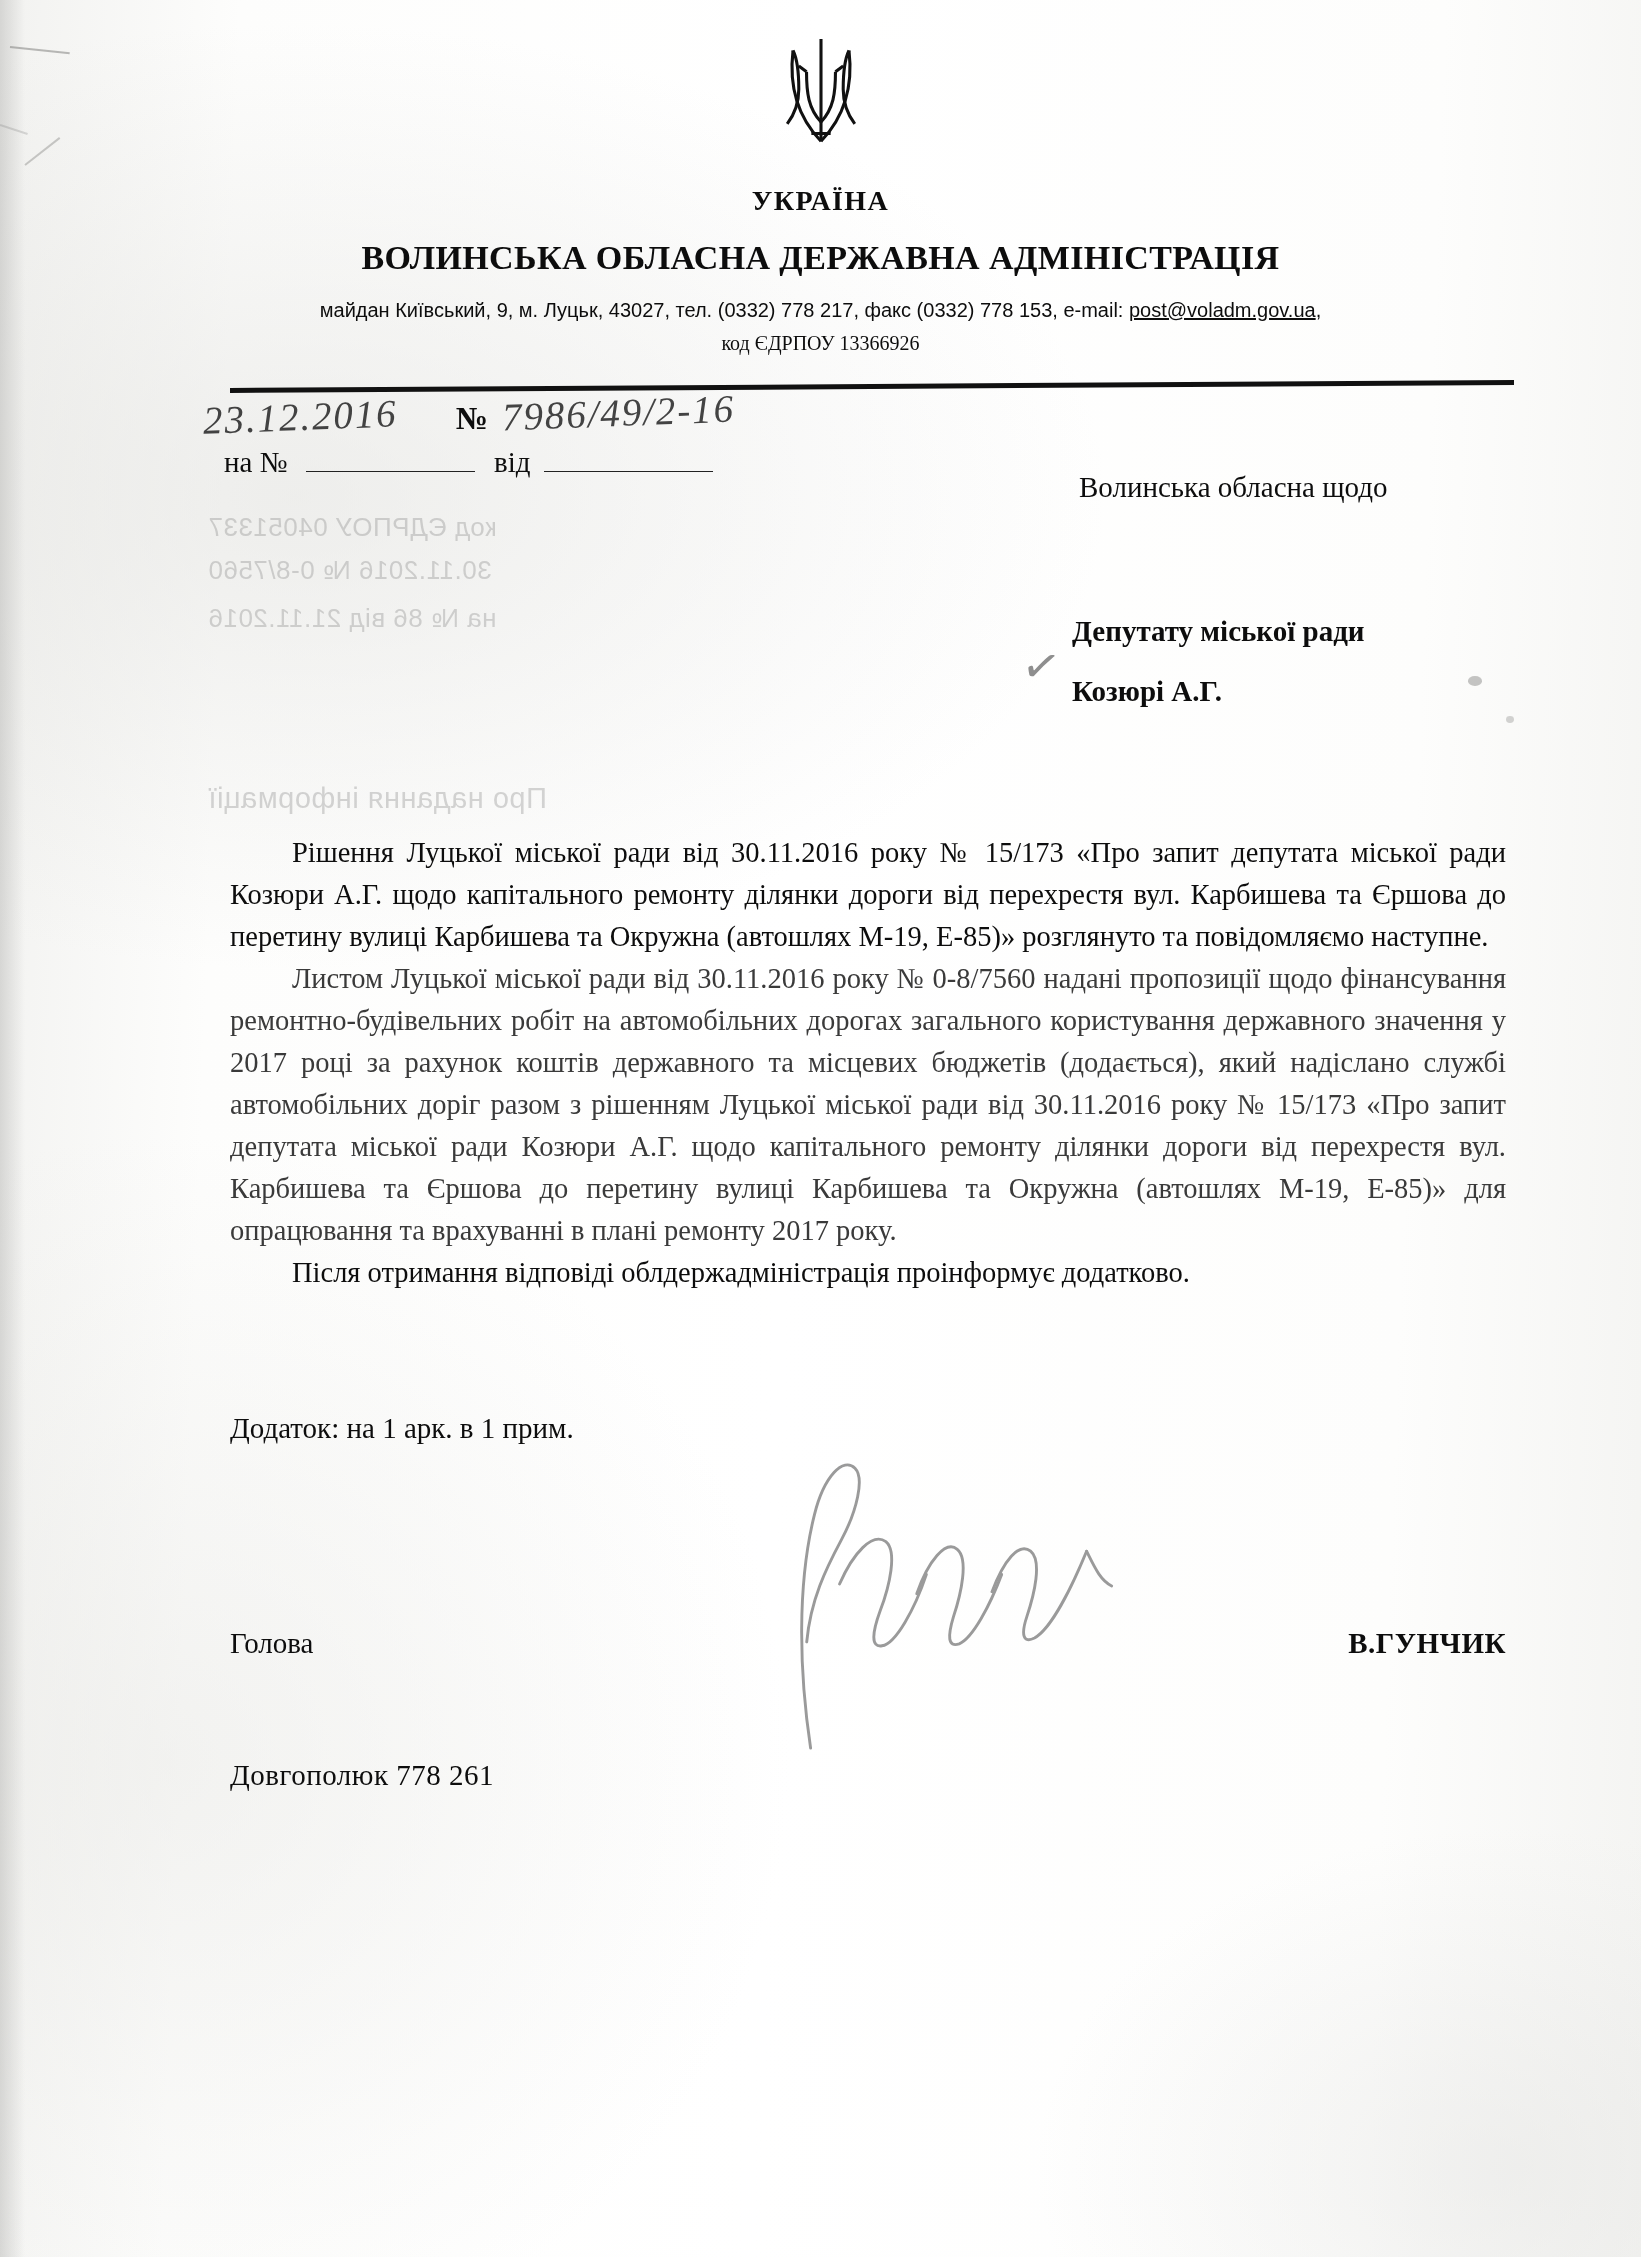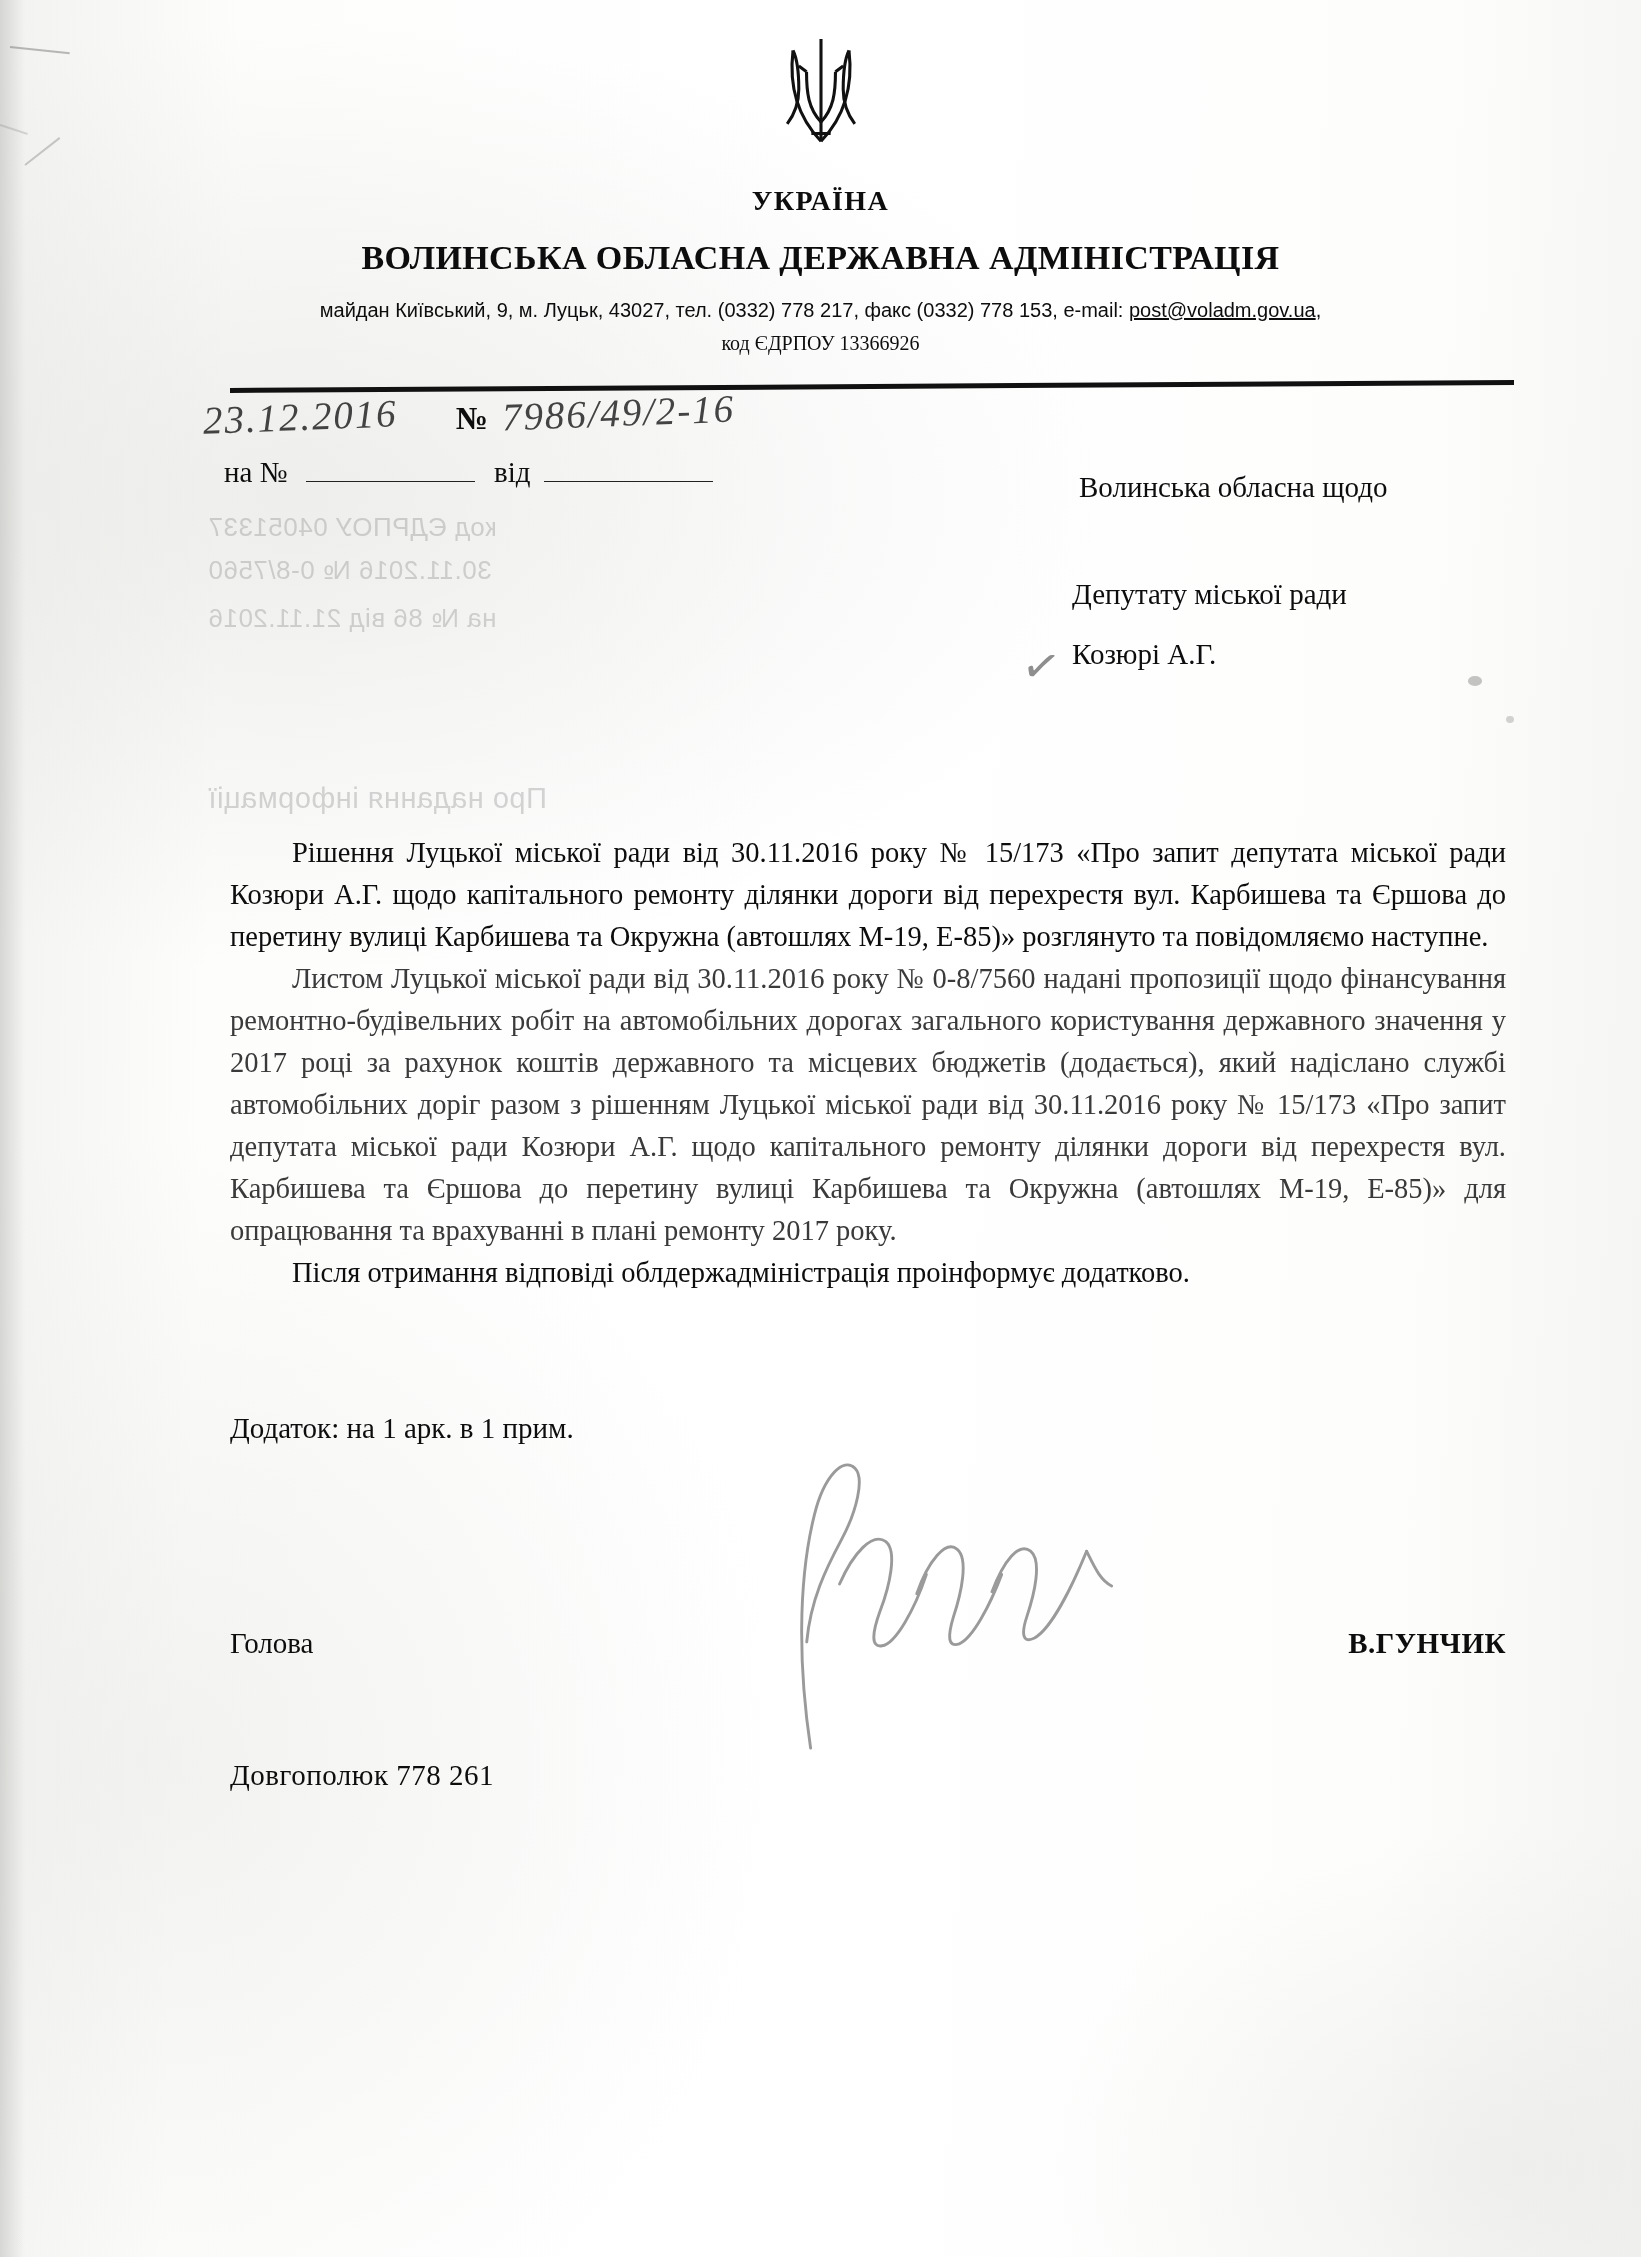--- a/index.html
+++ b/index.html
@@ -132,44 +132,45 @@
   .ref-no-symbol {
     position: absolute;
     left: 456px;
     top: 400px;
     font-size: 32px;
     font-weight: 600;
   }
   .ref-line2 {
     position: absolute;
     left: 224px;
-    top: 456px;
+    top: 446px;
     font-size: 29px;
   }
   .ref-line2 .gap {
     display: inline-block;
     border-bottom: 1.9px solid #222;
     height: 25px;
   }
   .gap-a { width: 169px; margin: 0 11.6px; }
   .gap-b { width: 169px; margin: 0 5.8px; }
 
   
   .addressee {
     position: absolute;
     left: 1079px;
     top: 471px;
     font-size: 29px;
   }
   .addressee-2 {
     position: absolute;
     left: 1072px;
-    top: 564px;
+    top: 601px;
     font-size: 29px;
     line-height: 60px;
+    font-weight: bold;
   }
   .check-mark {
     position: absolute;
     left: 1022px;
     top: 639px;
     font-size: 46px;
     color: #8e8e8e;
     transform: rotate(10deg);
   }
 

